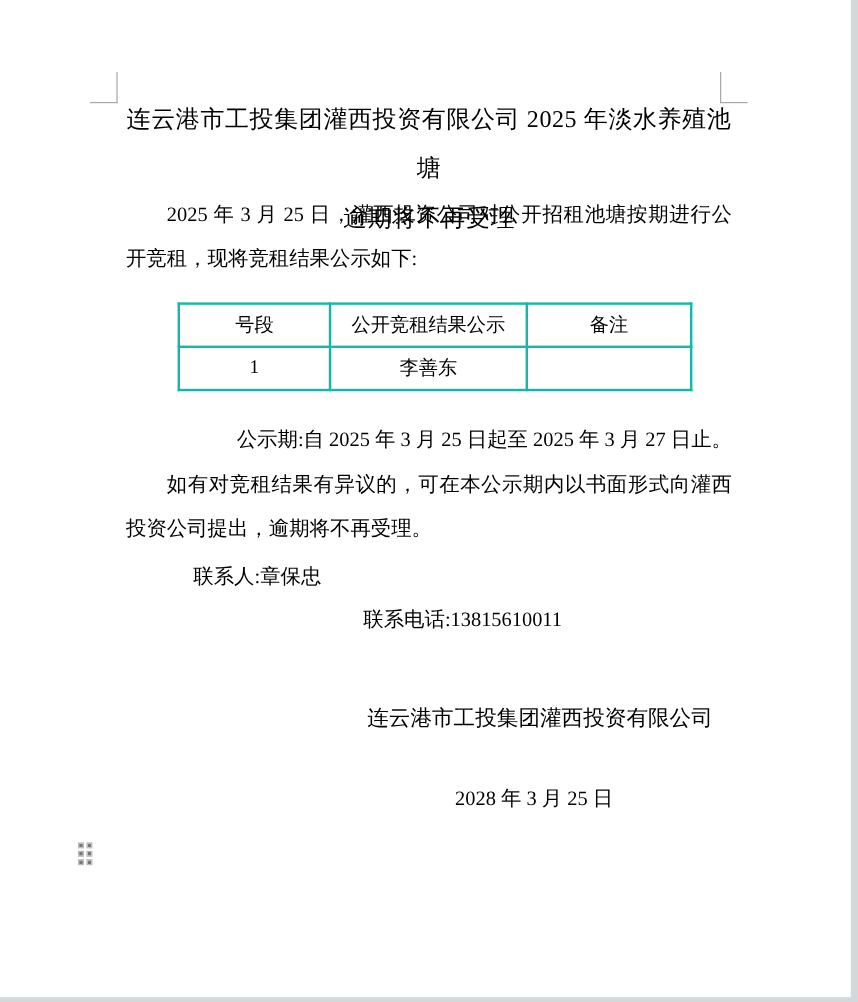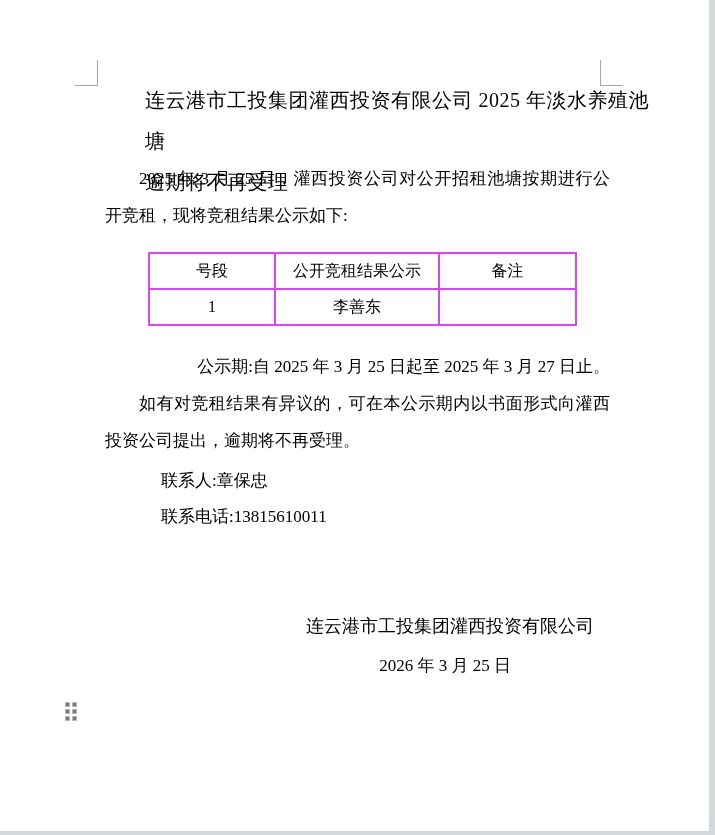--- a/index.html
+++ b/index.html
@@ -27,33 +27,33 @@
     width: 22px; height: 25px;
     border-left: 1px solid #a8a8a8;
     border-bottom: 1px solid #a8a8a8;
   }
   .content {
     position: absolute; left: 105px; top: 0;
     width: 505px; height: 831px;
     color: #000;
   }
   .block { position: absolute; left: 0; width: 505px; box-sizing: border-box; }
-  .title-block { top: 80px; font-size: 20px; line-height: 41px; letter-spacing: 0.5px; margin-left: 40px; }
+  .title-block { top: 80px; font-size: 20px; line-height: 41px; text-align: center; letter-spacing: 0.5px; }
   .para { font-size: 17px; line-height: 37px; text-indent: 2em; text-align: justify; }
   .para-intro   { top: 160px; }
   .para-notice  { top: 348px; text-align: right; }
   .para-object  { top: 385px; }
   .para-contact1 { top: 462px; text-indent: 3.3em; text-align: left; }
-  .para-contact2 { top: 498px; text-indent: 3.3em; text-align: left; }
-  .signature-block { top: 608px; font-size: 18px; line-height: 37px; text-align: right; padding-right: 16px; }
+  .para-contact2 { top: 498px; text-indent: 3.3em; text-align: center; }
+  .signature-block { top: 580px; font-size: 18px; line-height: 37px; text-align: right; padding-right: 16px; }
   .signdate-block  { top: 647px; font-size: 17px; line-height: 37px; text-align: right; padding-right: 99px; }
   .table-wrap { position: absolute; top: 252px; left: 43px; }
   table.result { border-collapse: collapse; table-layout: fixed; width: 427px; }
   table.result td {
-    border: 2px solid #d946ef;
+    border: 2px solid #14b8a6;
     text-align: center; vertical-align: middle;
     font-size: 16px; height: 34px; padding: 0;
     overflow: hidden; white-space: nowrap;
   }
   .col-a { width: 126px; } .col-b { width: 164px; } .col-c { width: 137px; }
   
   .dots {
     position: absolute; left: 66px; top: 703px;
     display: grid;
     grid-template-columns: 3px 3px;
@@ -105,21 +105,21 @@
       <div class="block para para-notice">公示期:自 2025 年 3 月 25 日起至 2025 年 3 月 27 日止。</div>
 
       <div class="block para para-object">如有对竞租结果有异议的，可在本公示期内以书面形式向灌西投资公司提出，逾期将不再受理。</div>
 
       <div class="block para para-contact1">联系人:章保忠</div>
 
       <div class="block para para-contact2">联系电话:13815610011</div>
 
       <div class="block signature-block">连云港市工投集团灌西投资有限公司</div>
 
-      <div class="block signdate-block">2026 年 3 月 25 日</div>
+      <div class="block signdate-block">2028 年 3 月 25 日</div>
 
     </div>
 
     <div class="dots">
       <div class="dot"></div>
       <div class="dot"></div>
       <div class="dot"></div>
       <div class="dot"></div>
       <div class="dot"></div>
       <div class="dot"></div>

